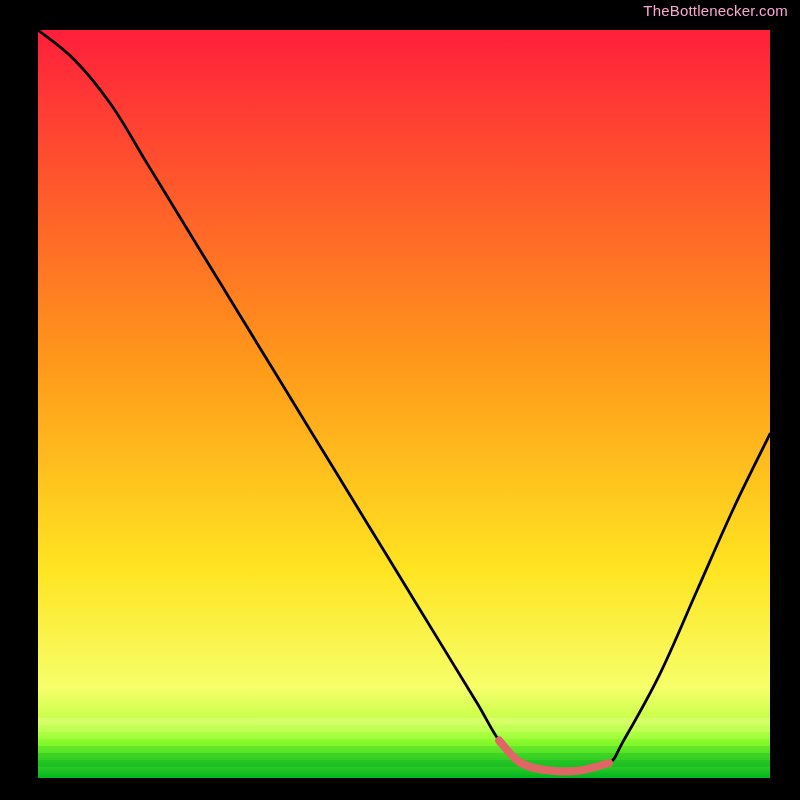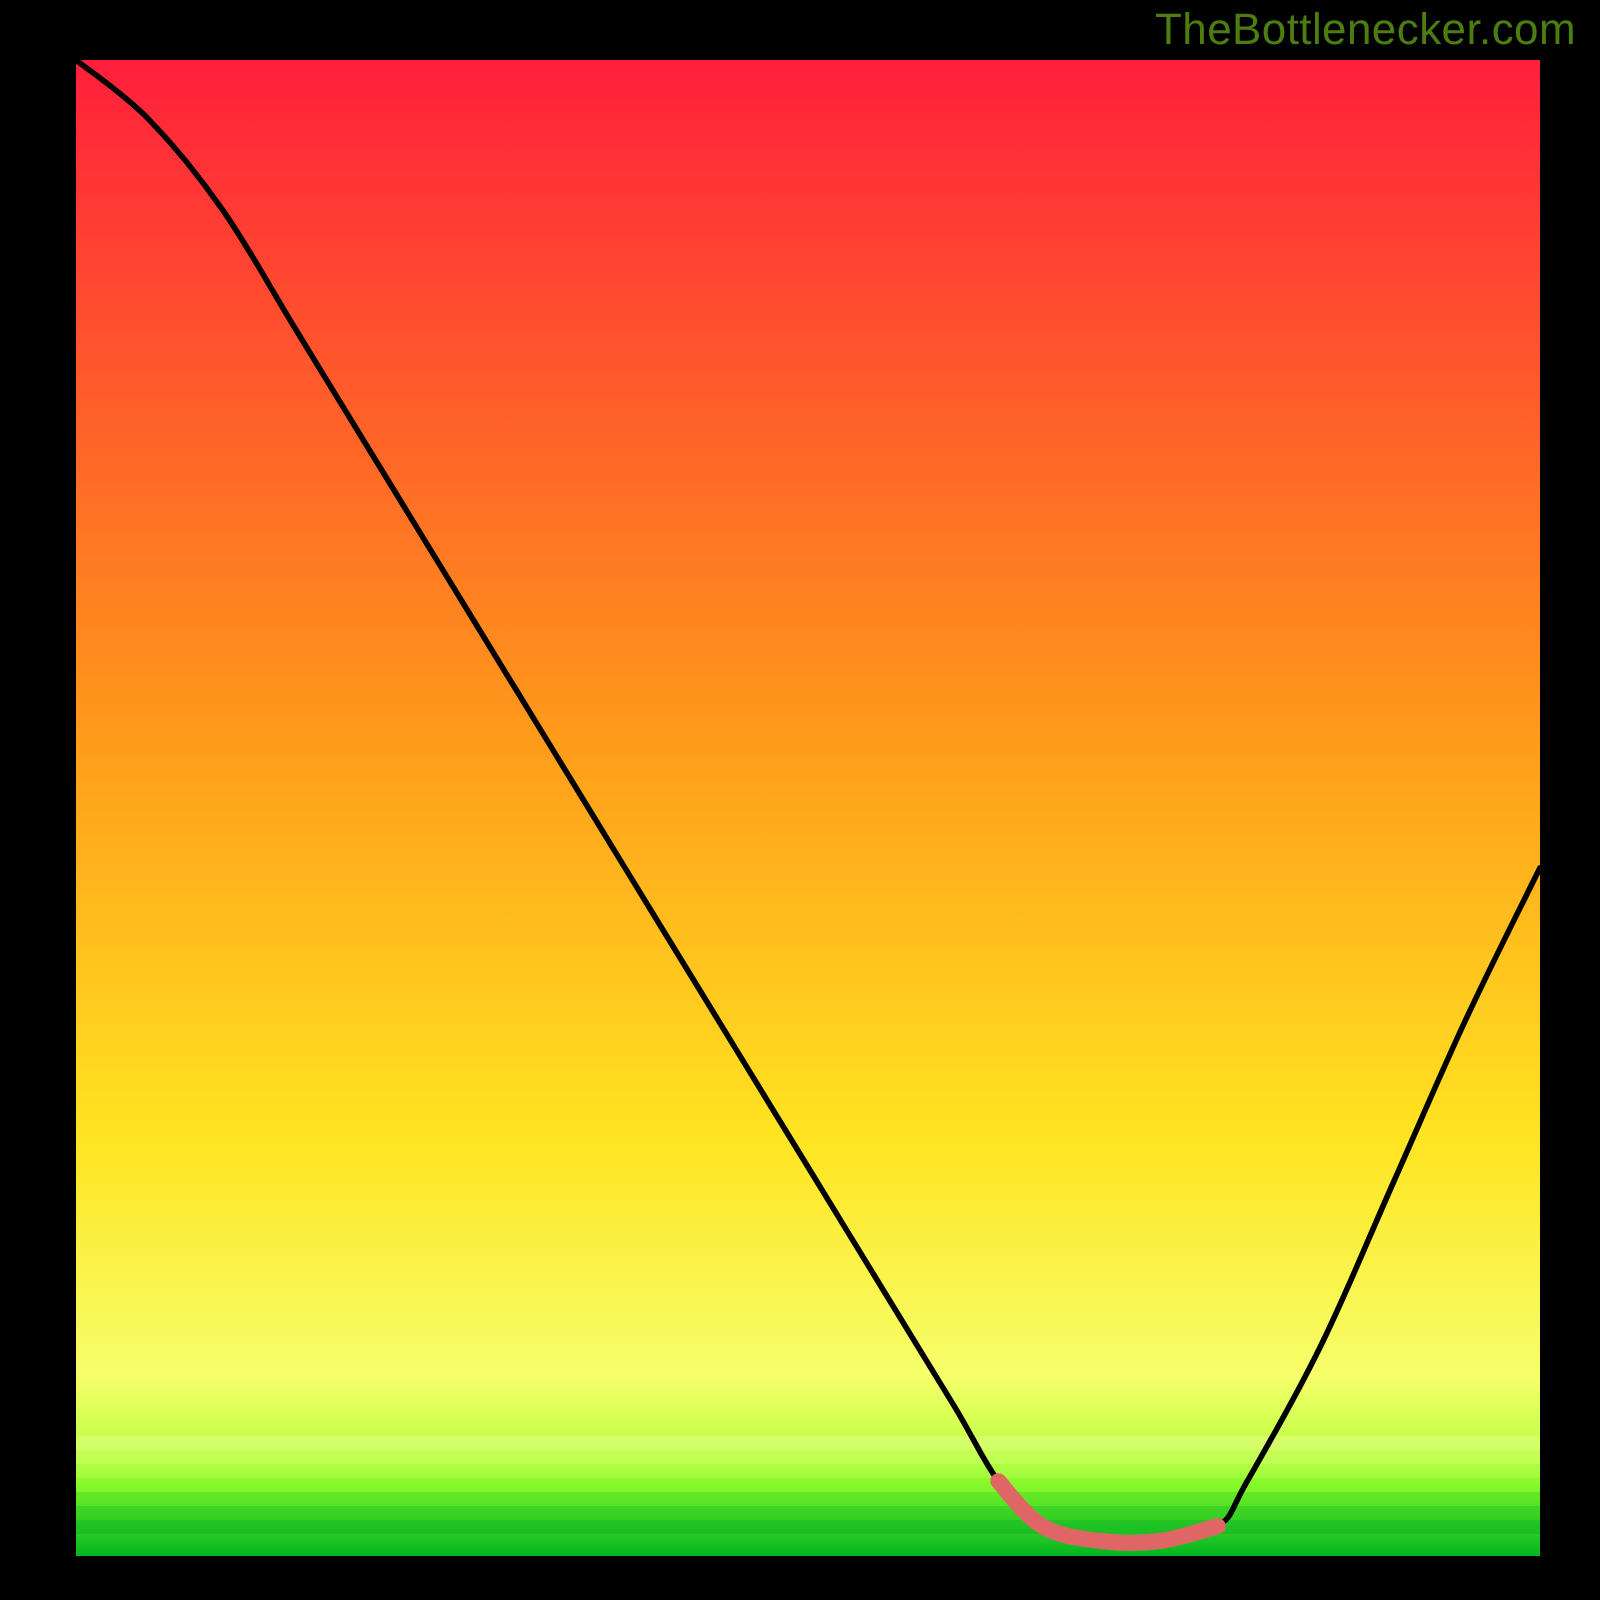--- a/index.html
+++ b/index.html
@@ -15,23 +15,23 @@
     left: 0;
     top: 0;
     width: 800px;
     height: 800px;
   }
   .attribution {
     position: absolute;
     top: 2px;
     right: 12px;
     font-family: Arial, Helvetica, sans-serif;
-    font-size: 22px;
+    font-size: 15px;
     font-weight: 500;
-    color: #4d7c0f;
+    color: #f9a8d4;
     letter-spacing: 0.2px;
   }
   svg {
     position: absolute;
     left: 0;
     top: 0;
   }
 </style>
 </head>
 <body>

